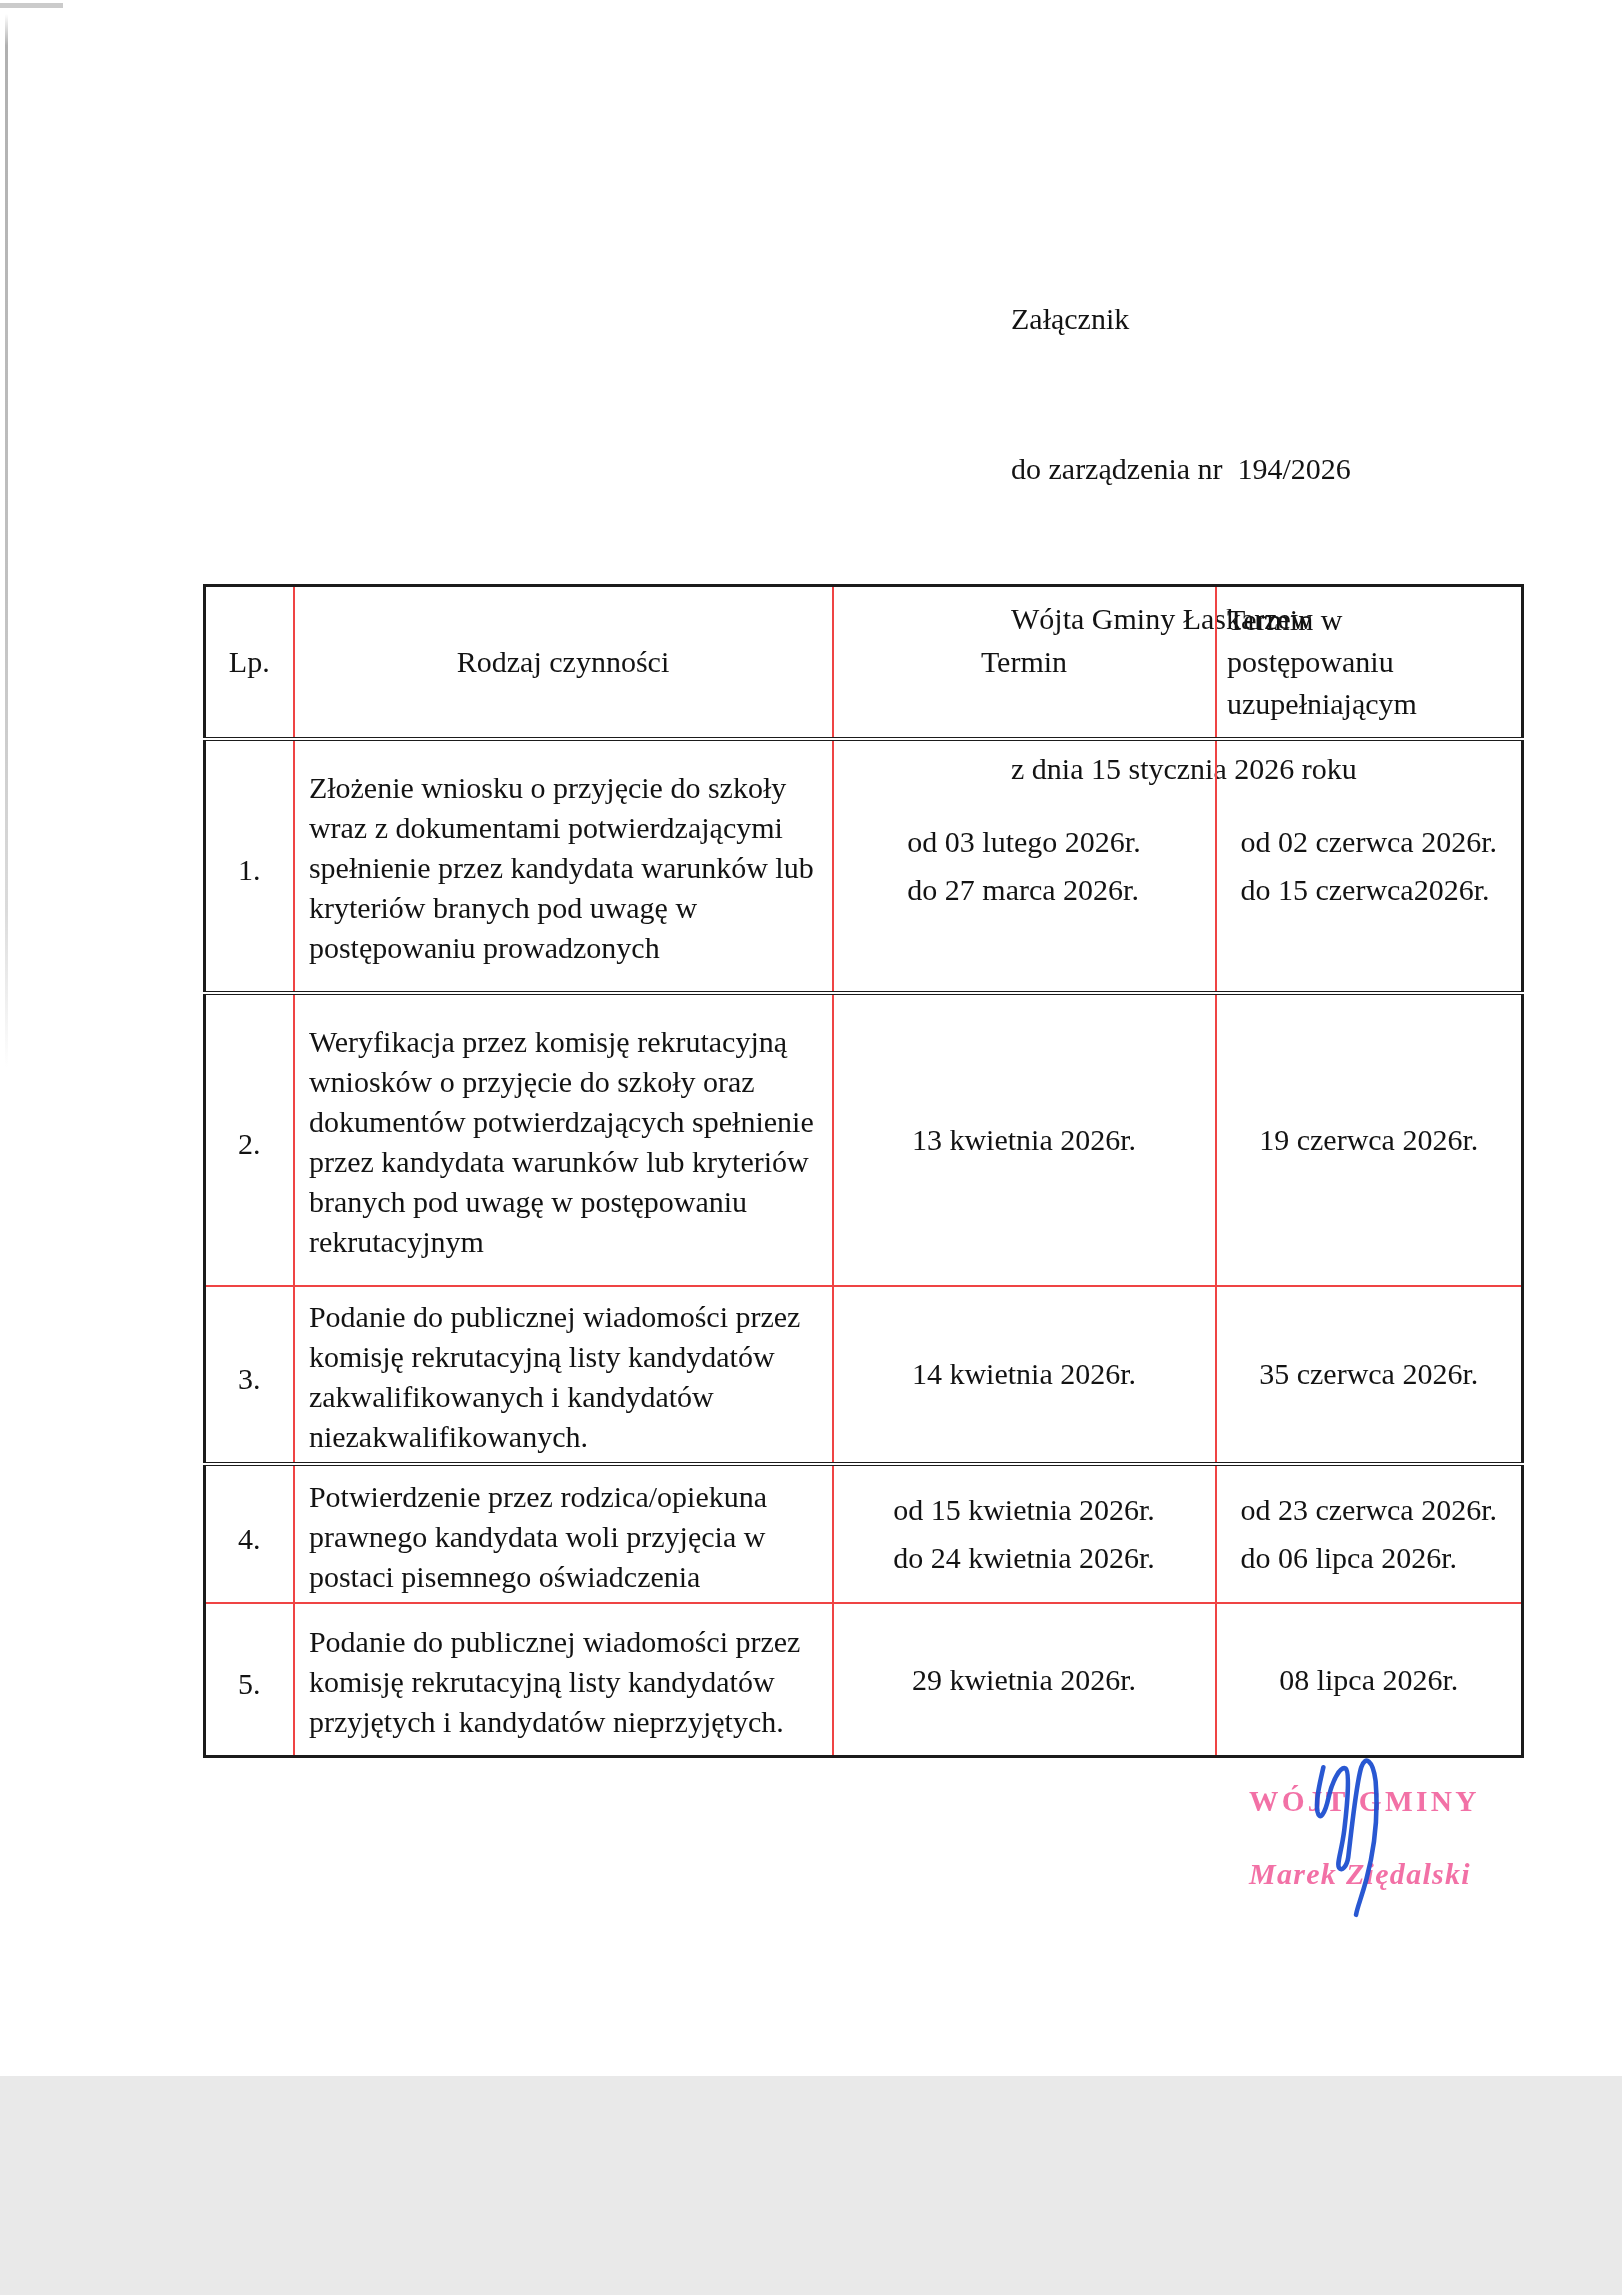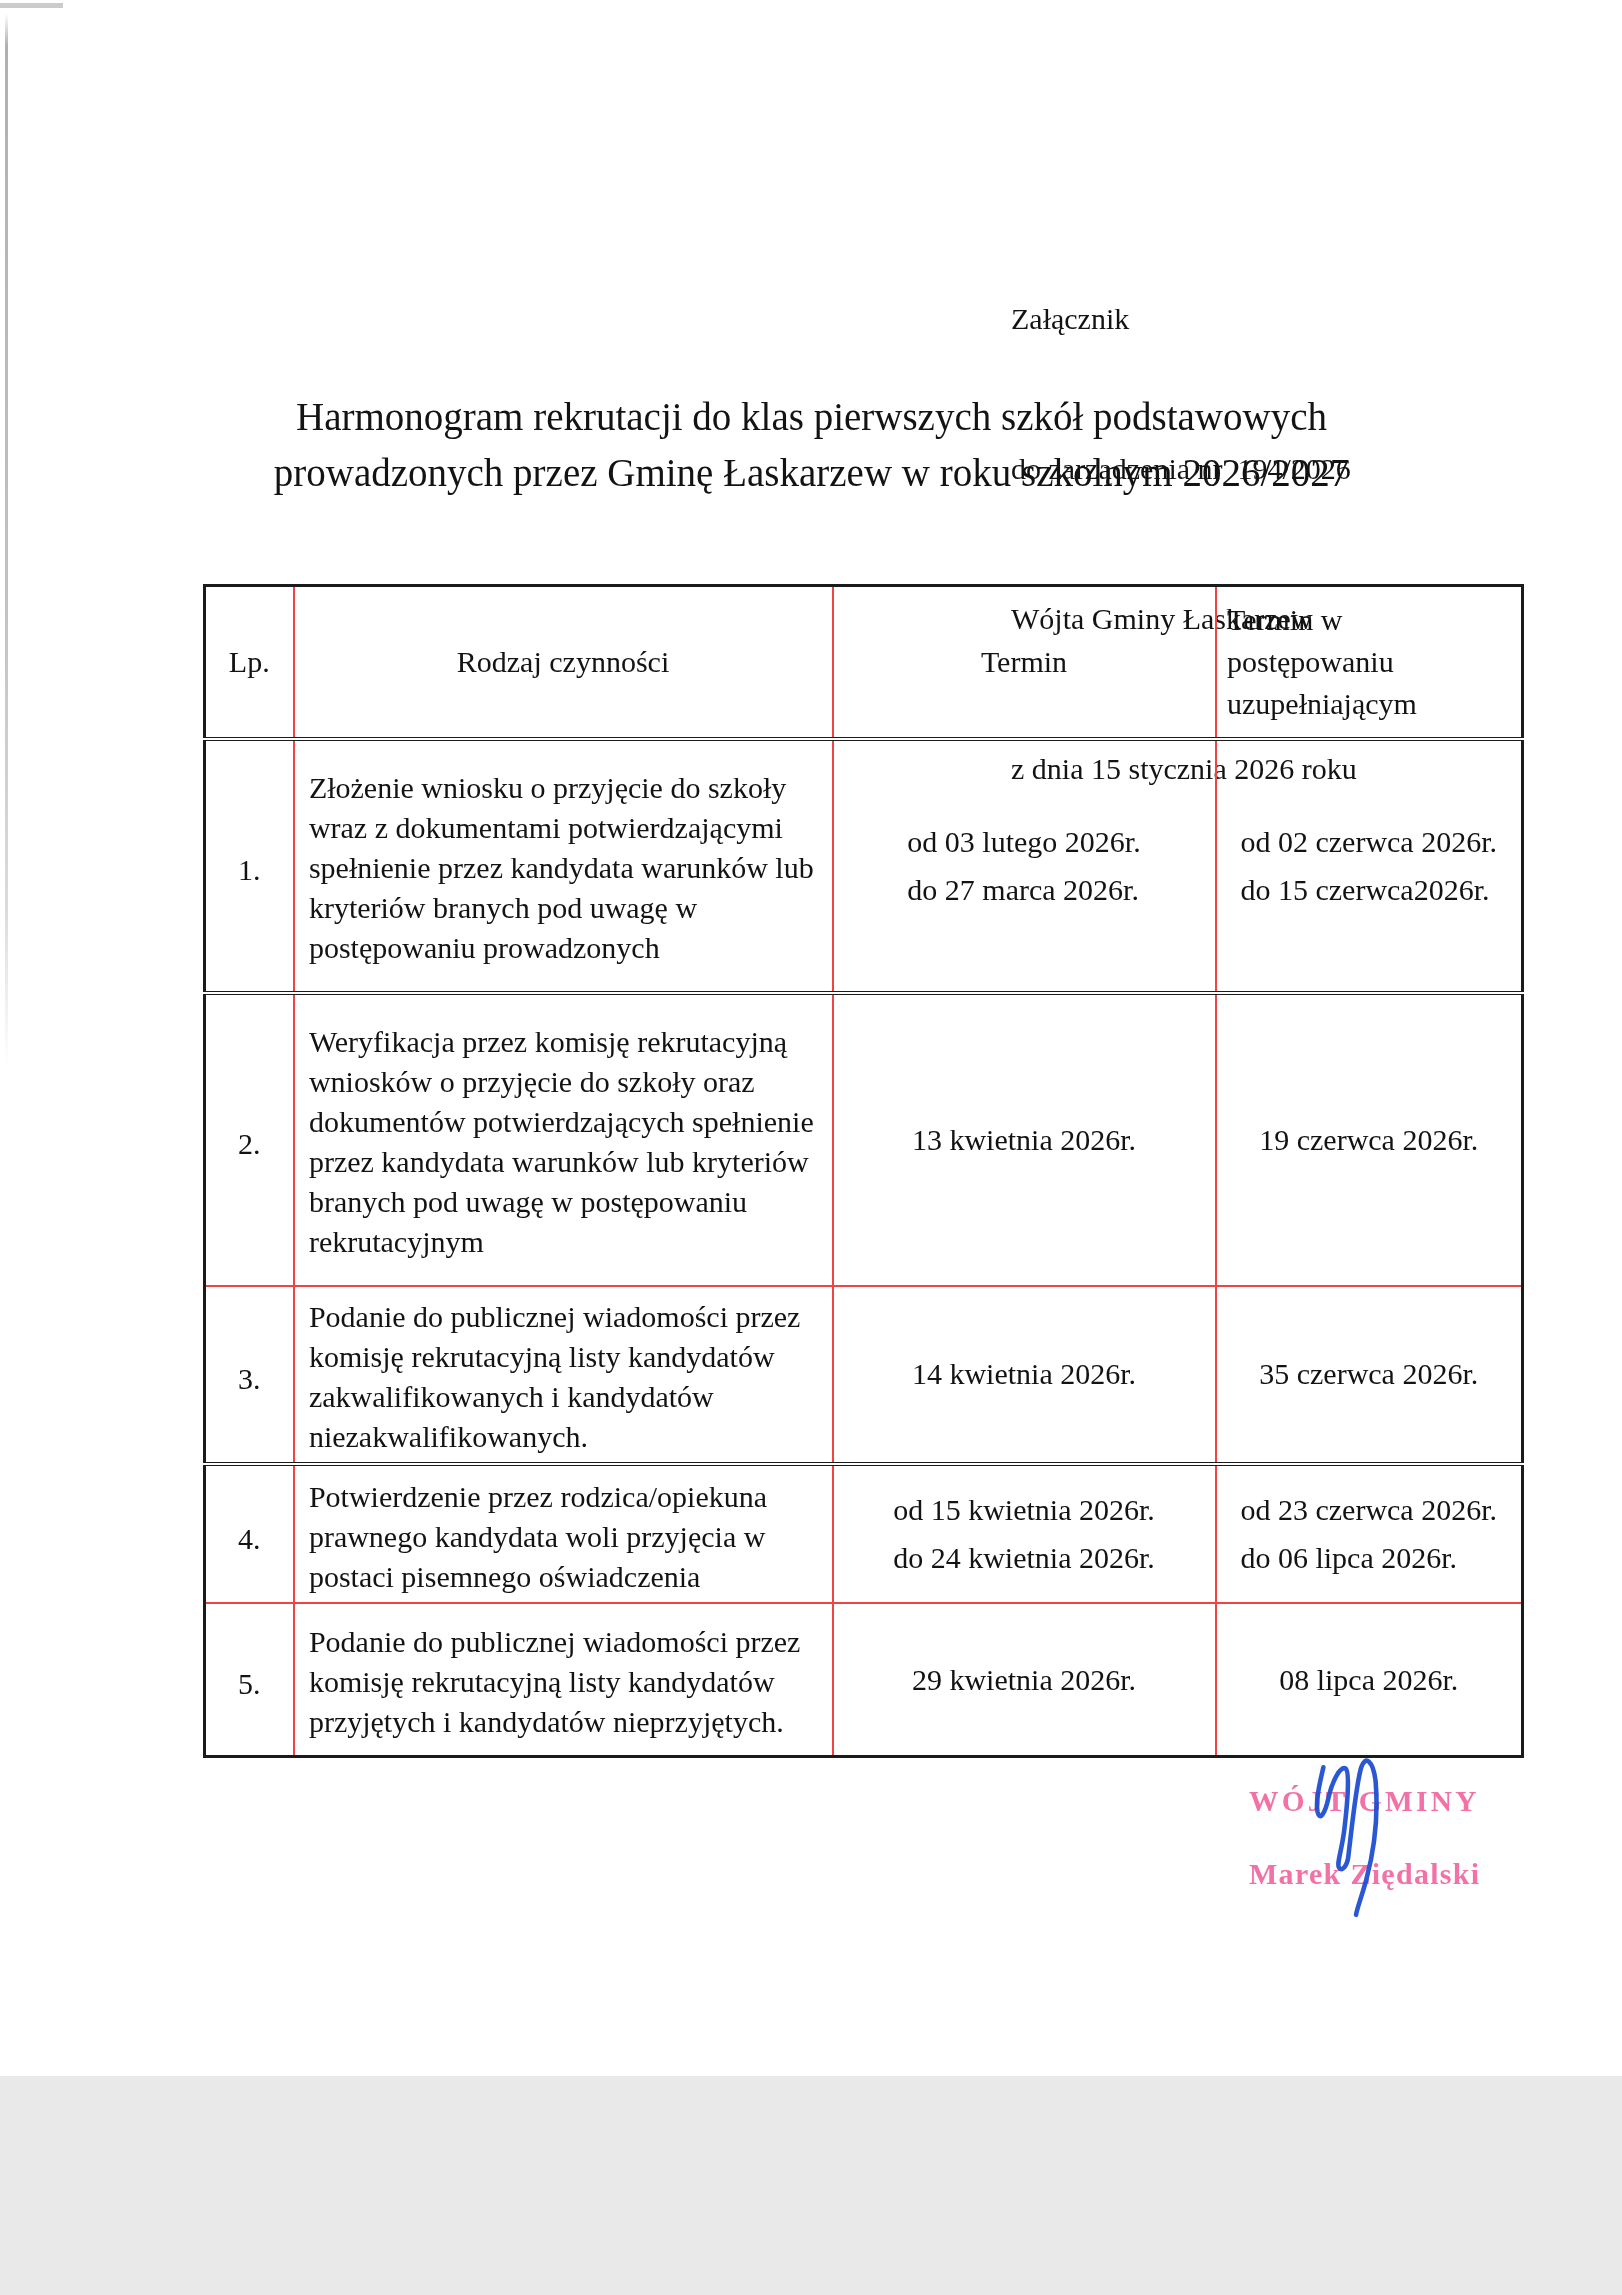--- a/index.html
+++ b/index.html
@@ -85,44 +85,40 @@
   .dline{display:block;}
 
   
   .stamp-title{
     position:absolute;left:1249px;top:1786px;width:236px;
     font-size:29.4px;font-weight:bold;letter-spacing:3.3px;line-height:31px;
     filter:blur(0.4px);
   }
   .stamp-name{
     position:absolute;left:1249px;top:1857px;width:249px;
-    font-size:30px;font-weight:bold;letter-spacing:1.3px;line-height:33px;
+    font-size:30px;font-weight:bold;font-style:italic;letter-spacing:1.3px;line-height:33px;
     filter:blur(0.3px);
   }
   .sig-svg{position:absolute;left:1309px;top:1758px;width:98px;height:170px;overflow:visible;}
 </style>
 </head>
 <body>
 
 <div class="page">
 
   <div class="edge-v"></div>
   <div class="edge-h"></div>
 
   <div class="note">
     <div class="note-line">Załącznik</div>
     <div class="note-line">do zarządzenia nr  194/2026</div>
     <div class="note-line">Wójta Gminy Łaskarzew</div>
     <div class="note-line">z dnia 15 stycznia 2026 roku</div>
   </div>
 
-  <div class="title">
-    <div>Harmonogram rekrutacji do klas pierwszych szkół podstawowych</div>
-    <div>prowadzonych przez Gminę Łaskarzew w roku szkolnym 2026/2027</div>
-  </div>
 
   <table class="schedule">
     <colgroup>
       <col class="c-lp">
         <col class="c-act">
         <col class="c-term">
         <col class="c-supp">
     </colgroup>
     <tbody>
       <tr class="hdr">

